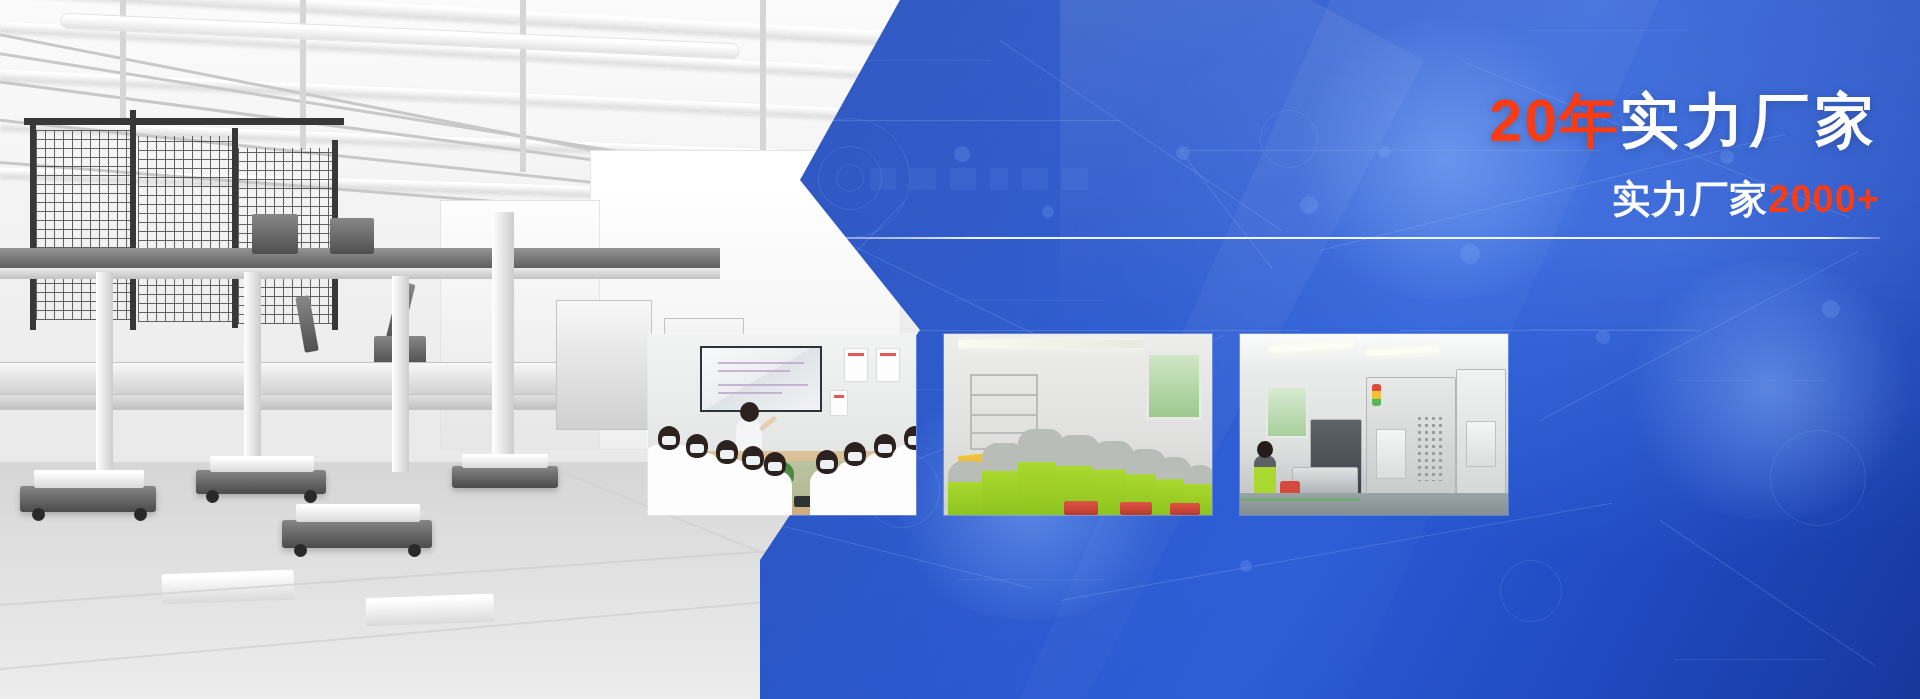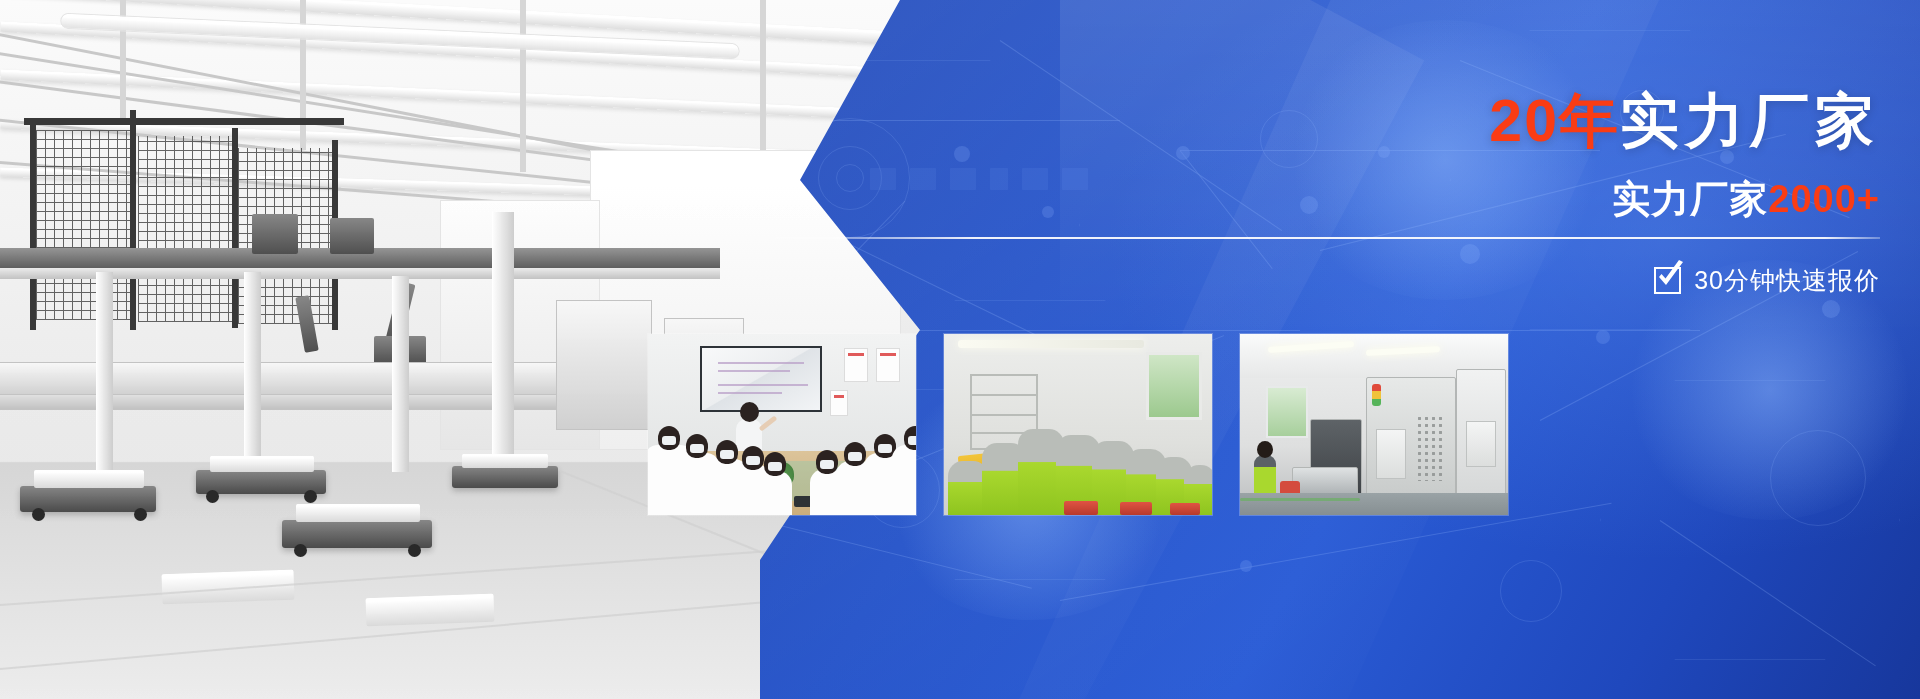--- a/index.html
+++ b/index.html
@@ -429,28 +429,20 @@
 
     <div class="subline">
       <span class="sub-main">实力厂家</span><span class="sub-accent">2000+</span>
     </div>
 
     <div class="divider"></div>
 
     <div class="features">
 
 
-      <div class="feature">
-        <span class="check-box">
-          <svg width="32" height="34" viewBox="0 0 32 34" aria-hidden="true">
-            <path d="M5 17 L12 25 L29 2 L25 0 L11.5 18.5 L7.5 14 Z" fill="#ffffff"></path>
-          </svg>
-        </span>
-        <span class="feature-label">30分钟快速报价</span>
-      </div>
 
 
     </div>
   </div>
 
   <div class="thumbs">
 
     <div class="thumb">
       <div class="t1-wall"></div>
       <div class="t1-screen">

